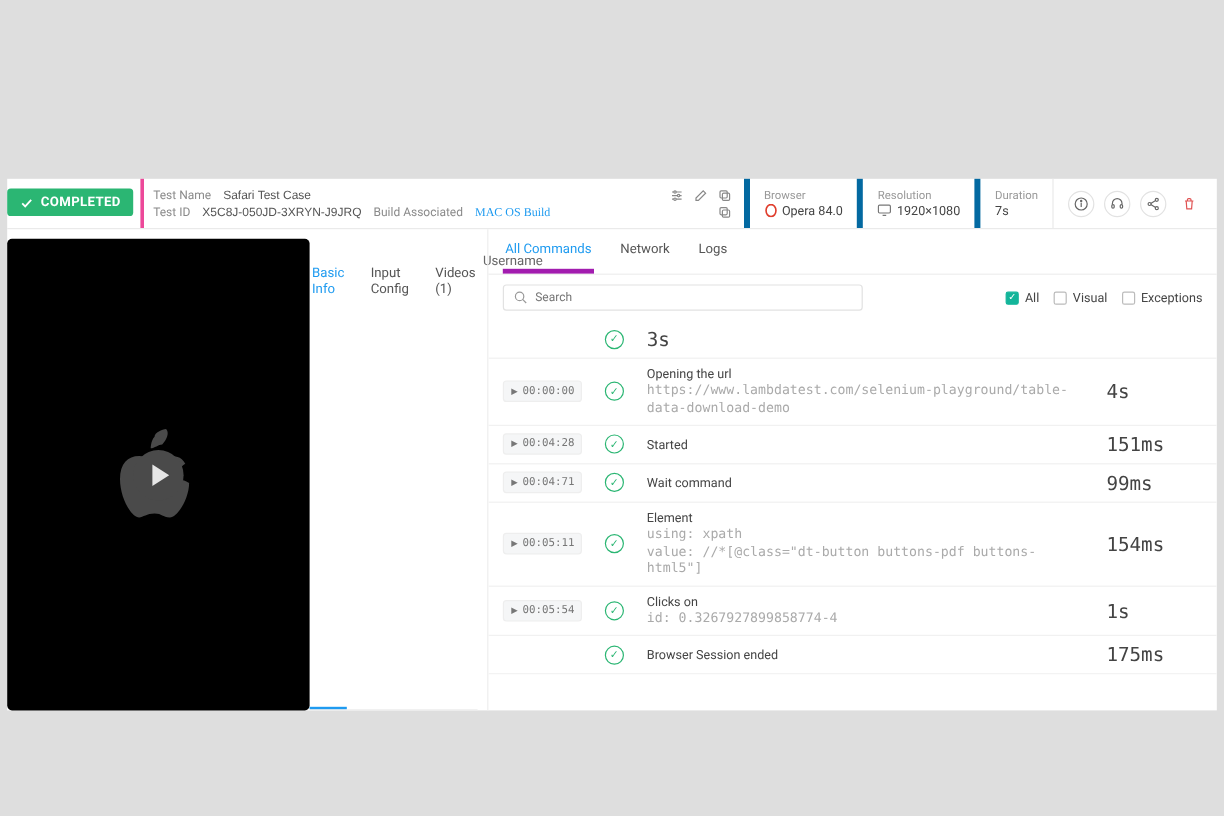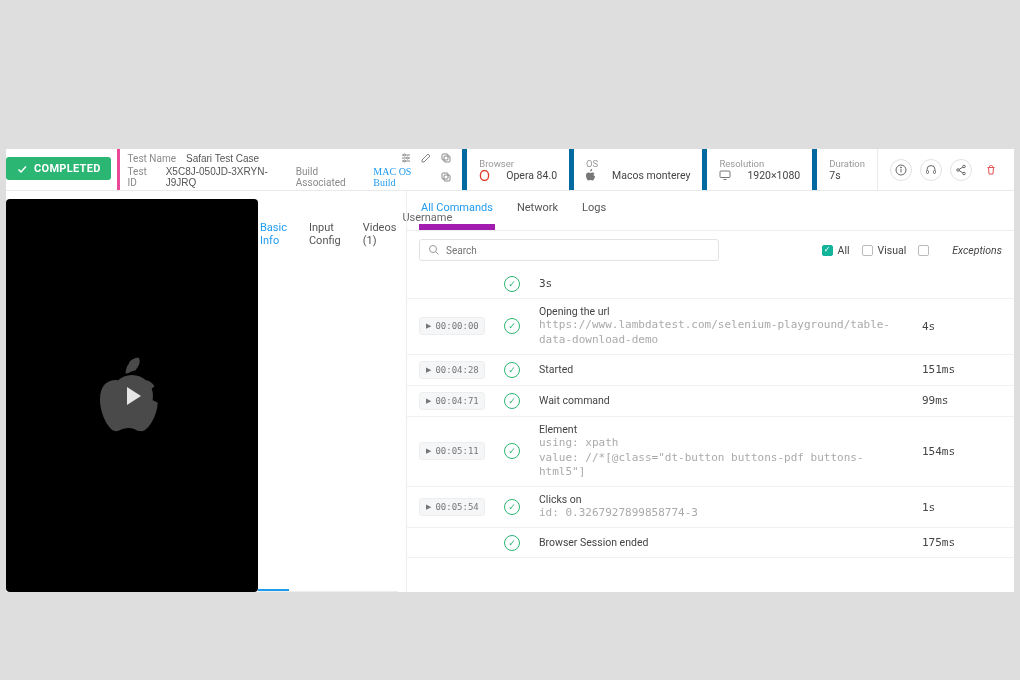--- a/index.html
+++ b/index.html
@@ -48,21 +48,21 @@
   .meta-link { color: #1f9bf0; font-family: Liberation Serif, serif; font-size: 10px; }
   .icon-btn { width: 22px; height: 22px; border: 1px solid #e2e2e2; border-radius: 50%; display: inline-flex; align-items: center; justify-content: center; color: #666; background: #fff; cursor: pointer; }
   .icon-btn.danger { color: #e05252; border: none; }
   .sm-icon { width: 12px; height: 12px; display: inline-block; color: #888; }
   .env-block {
     border-left: 5px solid #0369a1;
     display: flex; flex-direction: column; justify-content: center;
     padding: 0 12px;
   }
   .env-label { color: #999; font-size: 9.5px; }
-  .env-value { font-size: 10.5px; color: #444; display: inline-flex; align-items: center; gap: 16px; }
+  .env-value { font-size: 10.5px; color: #444; display: inline-flex; align-items: center; gap: 4px; }
   .action-block { border-left: 1px solid #eaeaea; display: flex; align-items: center; gap: 8px; padding: 0 12px; }
   .inline-icons { margin-left: auto; display: flex; gap: 8px; align-items: center; }
 
   
   .main { display: flex; height: calc(100% - 42px); }
 
   
   .left { width: 400px; padding: 8px 8px 0 0; display: flex; flex-direction: row; }
   .video {
     background: #000;
@@ -82,21 +82,21 @@
 
   .left-tabs { display: flex; gap: 18px; border-bottom: 1px solid #eee; margin-top: 12px; font-size: 11px; }
   .left-tab { padding: 10px 2px; color: #555; cursor: pointer; }
   .left-tab.active { color: #1f9bf0; border-bottom: 2px solid #1f9bf0; }
   .left-body { padding: 12px 4px; font-size: 11px; color: #666; }
 
   
   .right { flex: 1; border-left: 1px solid #eee; display: flex; flex-direction: column; }
   .right-tabs { display: flex; gap: 20px; padding: 0 12px; border-bottom: 1px solid #eee; font-size: 11px; }
   .right-tab { padding: 10px 2px; color: #555; cursor: pointer; }
-  .right-tab.active { color: #1f9bf0; border-bottom: 6px solid #a21caf; }
+  .right-tab.active { color: #1f9bf0; border-bottom: 4px solid #a21caf; }
 
   .search-row {
     display: flex; align-items: center; gap: 12px;
     padding: 8px 12px;
   }
   .search-box {
     flex: 0 0 300px;
     display: flex; align-items: center; gap: 6px;
     border: 1px solid #e2e2e2; border-radius: 3px;
     padding: 4px 8px;
@@ -123,21 +123,21 @@
     font-family: ui-monospace, Menlo, Consolas, monospace;
     display: inline-flex; align-items: center; gap: 4px;
     width: 66px; justify-content: flex-start;
   }
   .ts-slot { width: 66px; }
   .status-col { width: 22px; display: flex; justify-content: center; }
   .ok-circle { width: 16px; height: 16px; border: 1.5px solid #2bb673; border-radius: 50%; display: inline-flex; align-items: center; justify-content: center; }
   .ok-circle::after { content: "✓"; color: #2bb673; font-size: 9px; }
   .cmd-col { flex: 1; font-family: ui-monospace, Menlo, Consolas, monospace; font-size: 10.5px; color: #444; }
   .cmd-sub { color: #aaa; font-size: 11px; font-family: ui-monospace, Menlo, Consolas, monospace; line-height: 1.35; }
-  .dur-col { width: 80px; font-family: ui-monospace, Menlo, Consolas, monospace; font-size: 11px; color: #444; }
+  .dur-col { width: 80px; font-family: ui-monospace, Menlo, Consolas, monospace; font-size: 16px; color: #444; }
 
   svg { display: block; }
 </style>
 </head>
 <body>
 
 <div class="app">
 
   <div class="header">
     <div style="display:flex;align-items:flex-start;">
@@ -188,29 +188,20 @@
     <div class="env-block">
       <span class="env-label">Browser</span>
       <span class="env-value">
         <svg width="11" height="11" viewBox="0 0 24 24">
             <ellipse cx="12" cy="12" rx="9" ry="11" fill="none" stroke="#e03e2d" stroke-width="3"></ellipse>
           </svg>
         <span>Opera 84.0</span>
       </span>
     </div>
     <div class="env-block">
-      <span class="env-label">OS</span>
-      <span class="env-value">
-        <svg width="10" height="12" viewBox="0 0 20 24" fill="#777">
-            <path d="M15 13c0-3 2-4 2-4-1-2-3-2-4-2-2 0-3 1-4 1s-2-1-4-1C2 7 0 9 0 13c0 5 3 10 5 10 1 0 2-1 4-1s2 1 4 1c2 0 5-5 5-9-2-1-3-1-3-1zM11 4c1-1 2-3 1-4-1 0-3 1-3 2-1 1-1 3-1 3 1 0 2-1 3-1z"></path>
-          </svg>
-        <span>Macos monterey</span>
-      </span>
-    </div>
-    <div class="env-block">
       <span class="env-label">Resolution</span>
       <span class="env-value">
         <svg width="12" height="10" viewBox="0 0 24 20" fill="none" stroke="#777" stroke-width="2">
             <rect x="2" y="2" width="20" height="13" rx="2"></rect>
             <line x1="9" y1="19" x2="15" y2="19"></line>
           </svg>
         <span>1920×1080</span>
       </span>
     </div>
     <div class="env-block">
@@ -291,21 +282,21 @@
         </div>
         <div class="filters">
           <label style="display:inline-flex;align-items:center;gap:5px;margin-left:18px;">
             <span class="chk on"></span>
             <span>All</span>
           </label>
           <label style="display:inline-flex;align-items:center;gap:5px;">
             <span class="chk"></span>
             <span>Visual</span>
           </label>
-          <label style="display:inline-flex;align-items:center;gap:23px;font-style:italic;">
+          <label style="display:inline-flex;align-items:center;gap:5px;">
             <span class="chk"></span>
             <span>Exceptions</span>
           </label>
         </div>
       </div>
 
       <div class="rows" id="rows">
           <div class="row">
             <div class="ts-slot"></div>
             <div class="status-col">
@@ -356,21 +347,21 @@
             </div>
             <div class="dur-col">154ms</div>
           </div>
           <div class="row">
             <div class="ts-slot"><span class="ts"><span style="font-size:7px;">▶</span> 00:05:54</span></div>
             <div class="status-col">
               <span class="ok-circle"></span>
             </div>
             <div class="cmd-col">
               <div>Clicks on</div>
-              <div class="cmd-sub" style="white-space: pre-line;">id: 0.3267927899858774-3</div>
+              <div class="cmd-sub" style="white-space: pre-line;">id: 0.3267927899858774-4</div>
             </div>
             <div class="dur-col">1s</div>
           </div>
           <div class="row">
             <div class="ts-slot"></div>
             <div class="status-col">
               <span class="ok-circle"></span>
             </div>
             <div class="cmd-col">
               <div>Browser Session ended</div>

